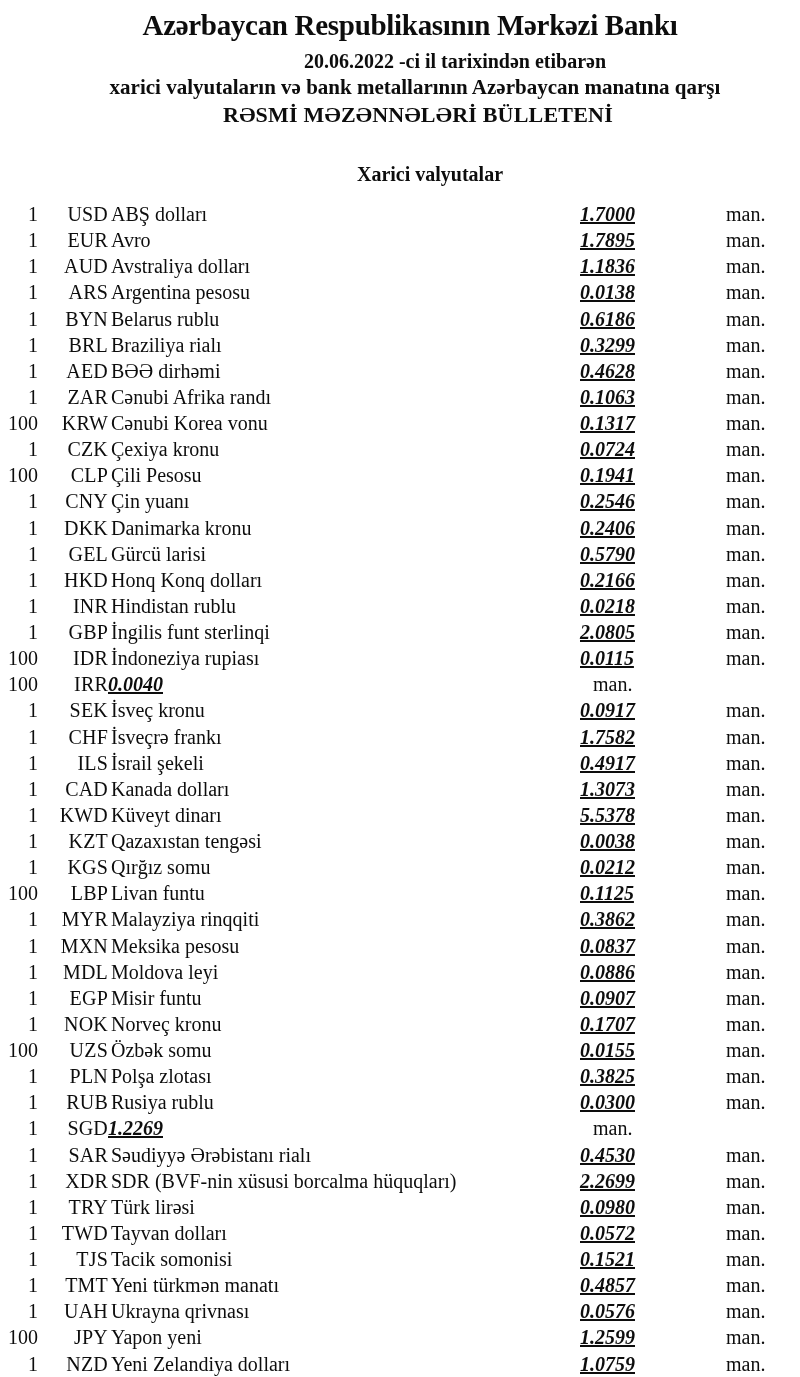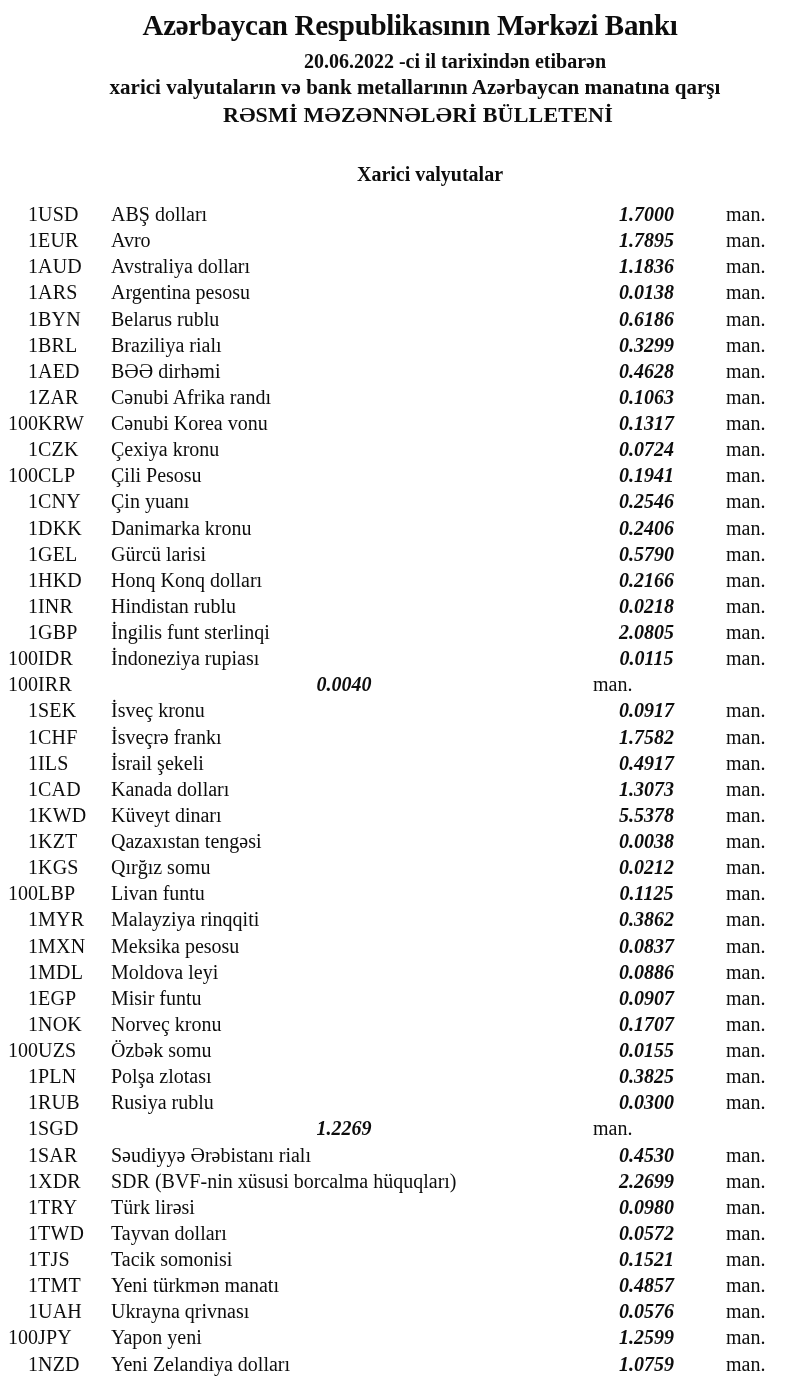--- a/index.html
+++ b/index.html
@@ -67,23 +67,23 @@
     display: grid;
     grid-template-columns: 38px 70px 1fr 133px 59px;
     height: 26.14px;
     padding-right: 28px;
     align-items: baseline;
     font-size: 20px;
     line-height: 26.14px;
     white-space: nowrap;
   }
   .cell-qty  { text-align: right; }
-  .cell-code { text-align: left; letter-spacing: 0.2px; }
+  .cell-code { text-align: right; letter-spacing: 0.2px; }
   .cell-name { padding-left: 3px; overflow: hidden; }
-  .cell-rate { text-align: center; font-weight: 700; font-style: italic; }
+  .cell-rate { text-align: left; font-weight: 700; font-style: italic; text-decoration: underline; }
   .cell-man  { padding-left: 13px; }
 </style>
 </head>
 <body>
 
 <div class="page">
   <div class="header">
     <div class="bank-title">Azərbaycan Respublikasının Mərkəzi Bankı</div>
     <div class="date-line">20.06.2022 -ci il tarixindən etibarən</div>
     <div class="subject-line">xarici valyutaların və bank metallarının Azərbaycan manatına qarşı</div>

